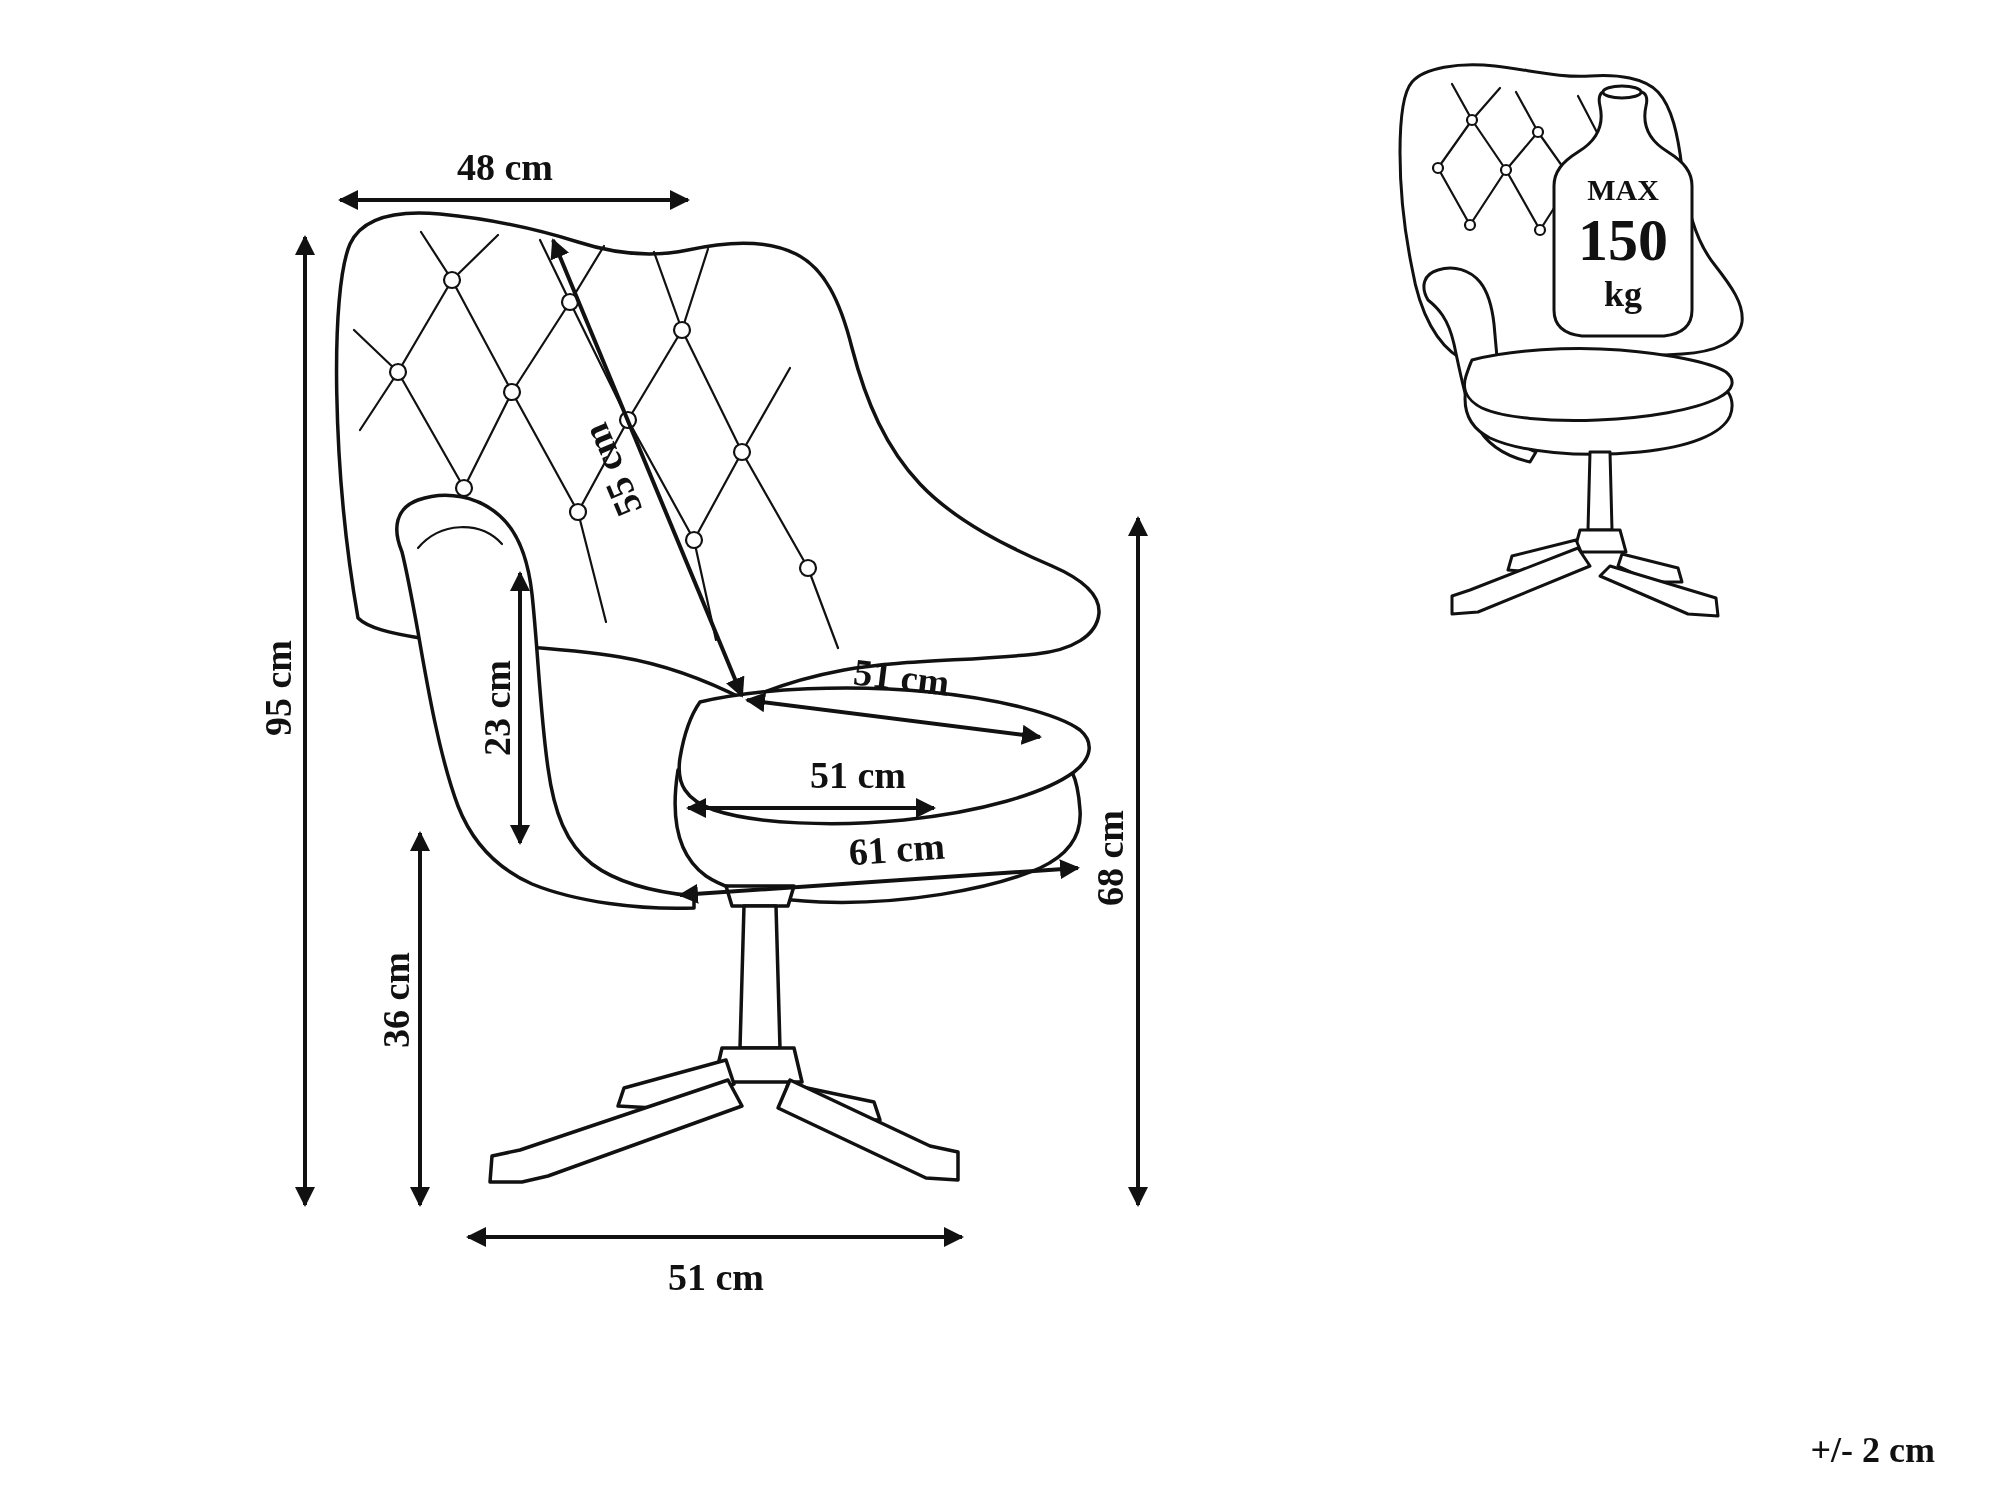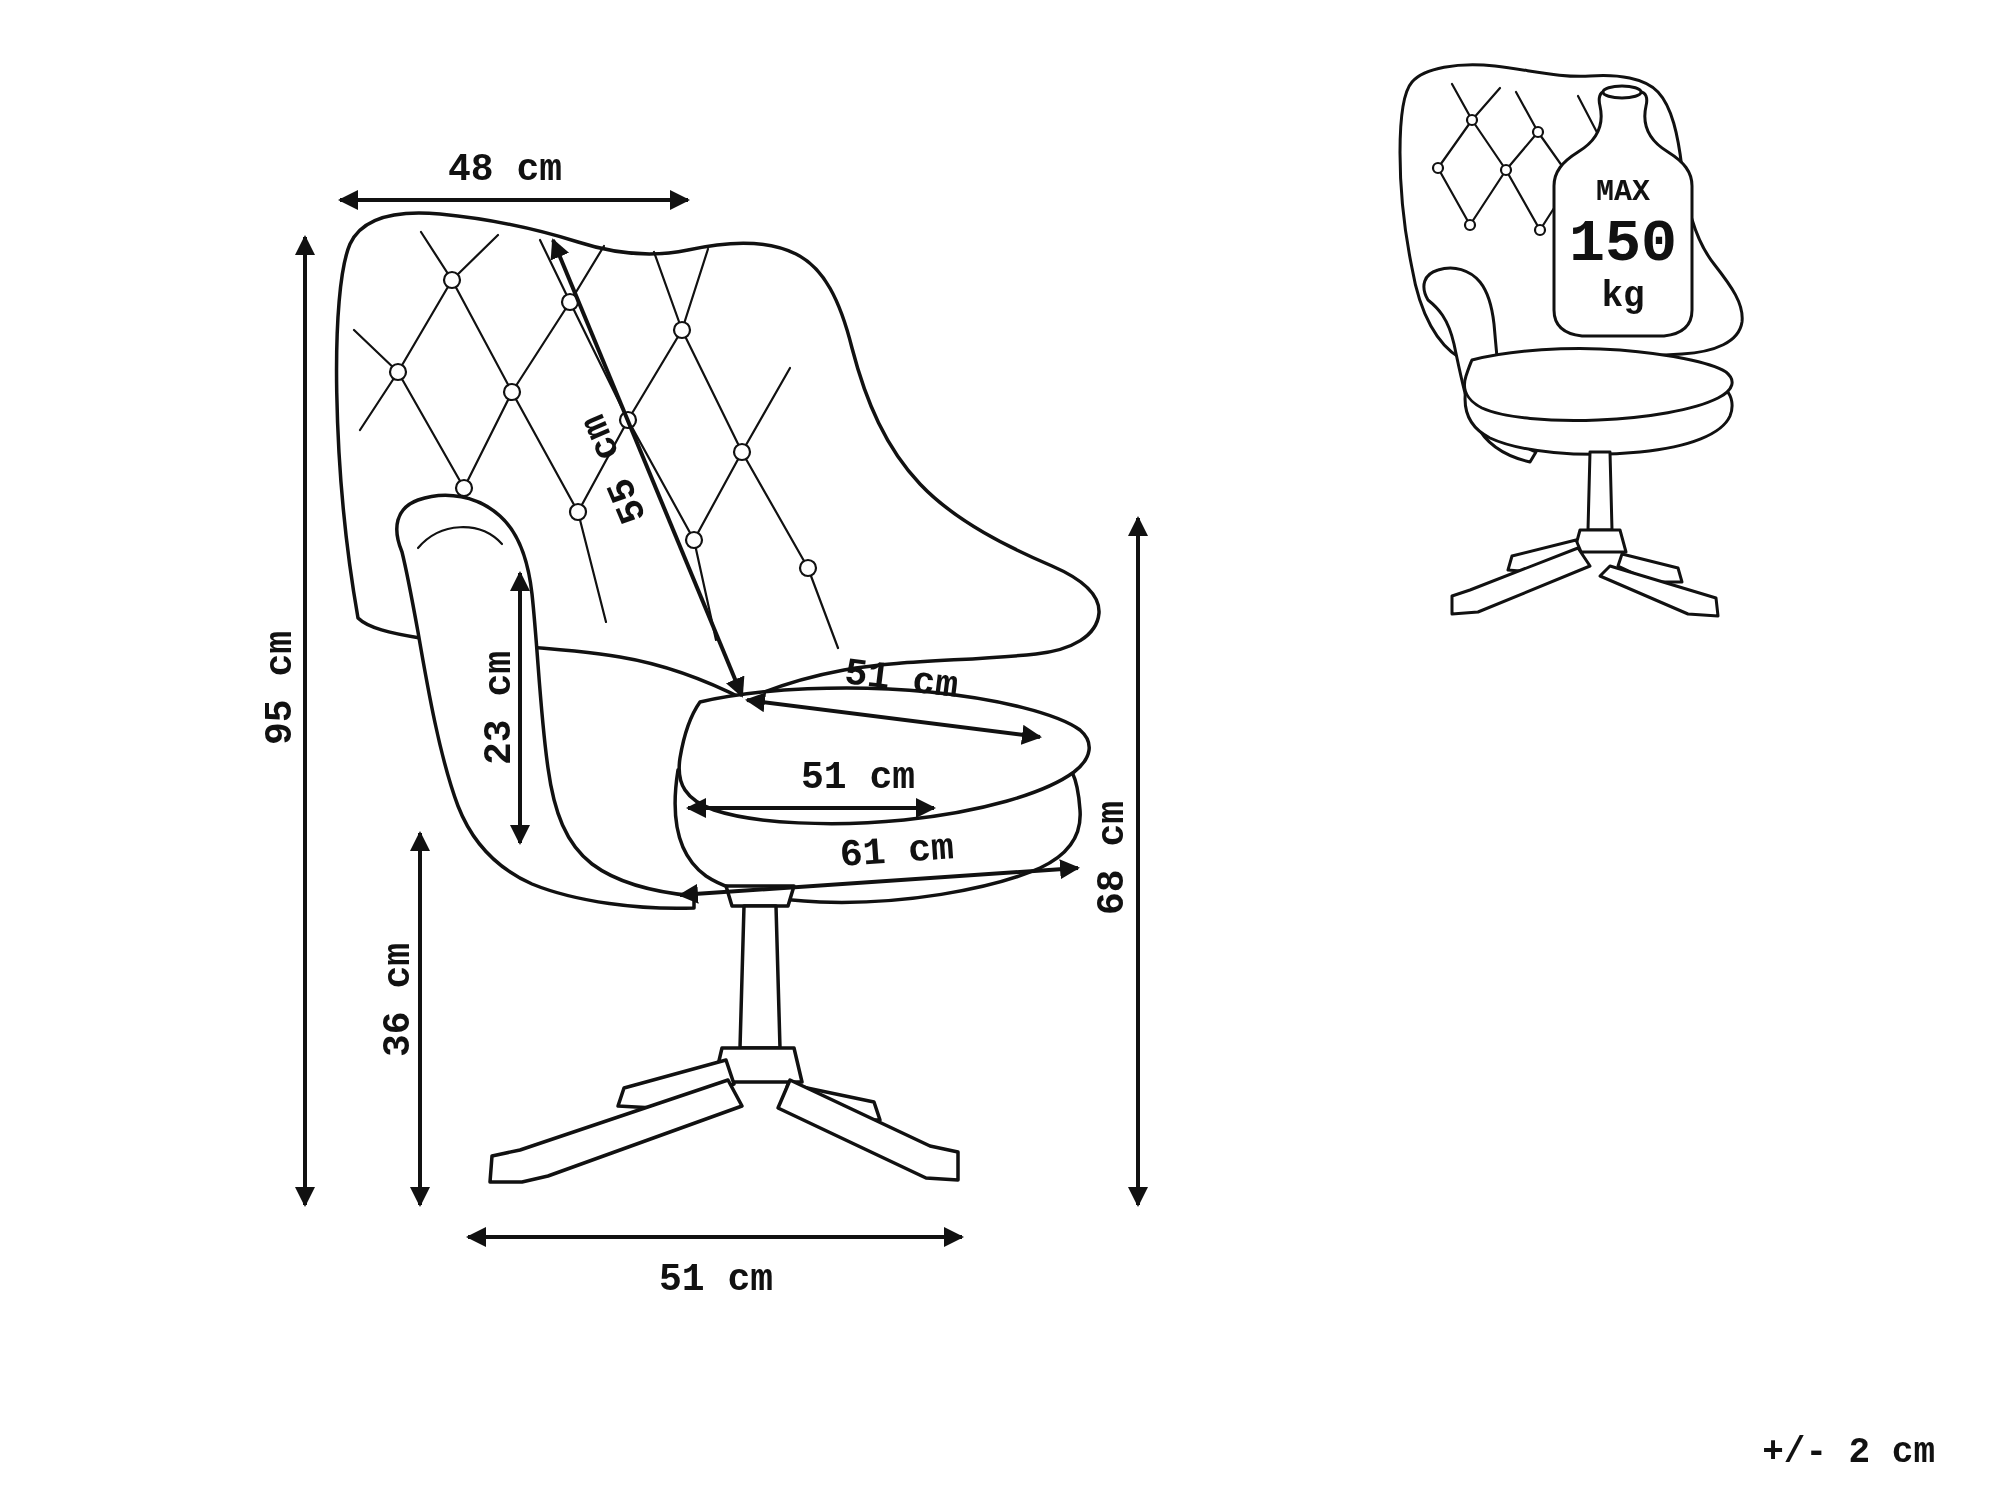--- a/index.html
+++ b/index.html
@@ -1,18 +1,18 @@
 <!DOCTYPE html>
 <html><head>
 <meta charset="utf-8">
 <style>
   html,body{margin:0;padding:0;background:#e9e9e9;}
   .canvas{
     width:2000px;height:1499px;background:#ffffff;position:relative;
-    font-family:Liberation Mono, monospace;overflow:hidden;
+    font-family:Liberation Serif, serif;overflow:hidden;
   }
   svg{position:absolute;left:0;top:0;}
   .outline{fill:#ffffff;stroke:#111111;stroke-width:3.5;stroke-linejoin:round;stroke-linecap:round;}
   .thin{fill:none;stroke:#111111;stroke-width:2.2;stroke-linejoin:round;stroke-linecap:round;}
   .btn{fill:#ffffff;stroke:#111111;stroke-width:2.2;}
   .dimline{stroke:#111111;stroke-width:4;fill:none;}
   .dimtext{font-weight:700;font-size:38px;fill:#111111;}
   .loadtext{font-weight:700;fill:#111111;}
   .tol{font-weight:700;font-size:36px;fill:#111111;}
   .mini{stroke-width:3;}

